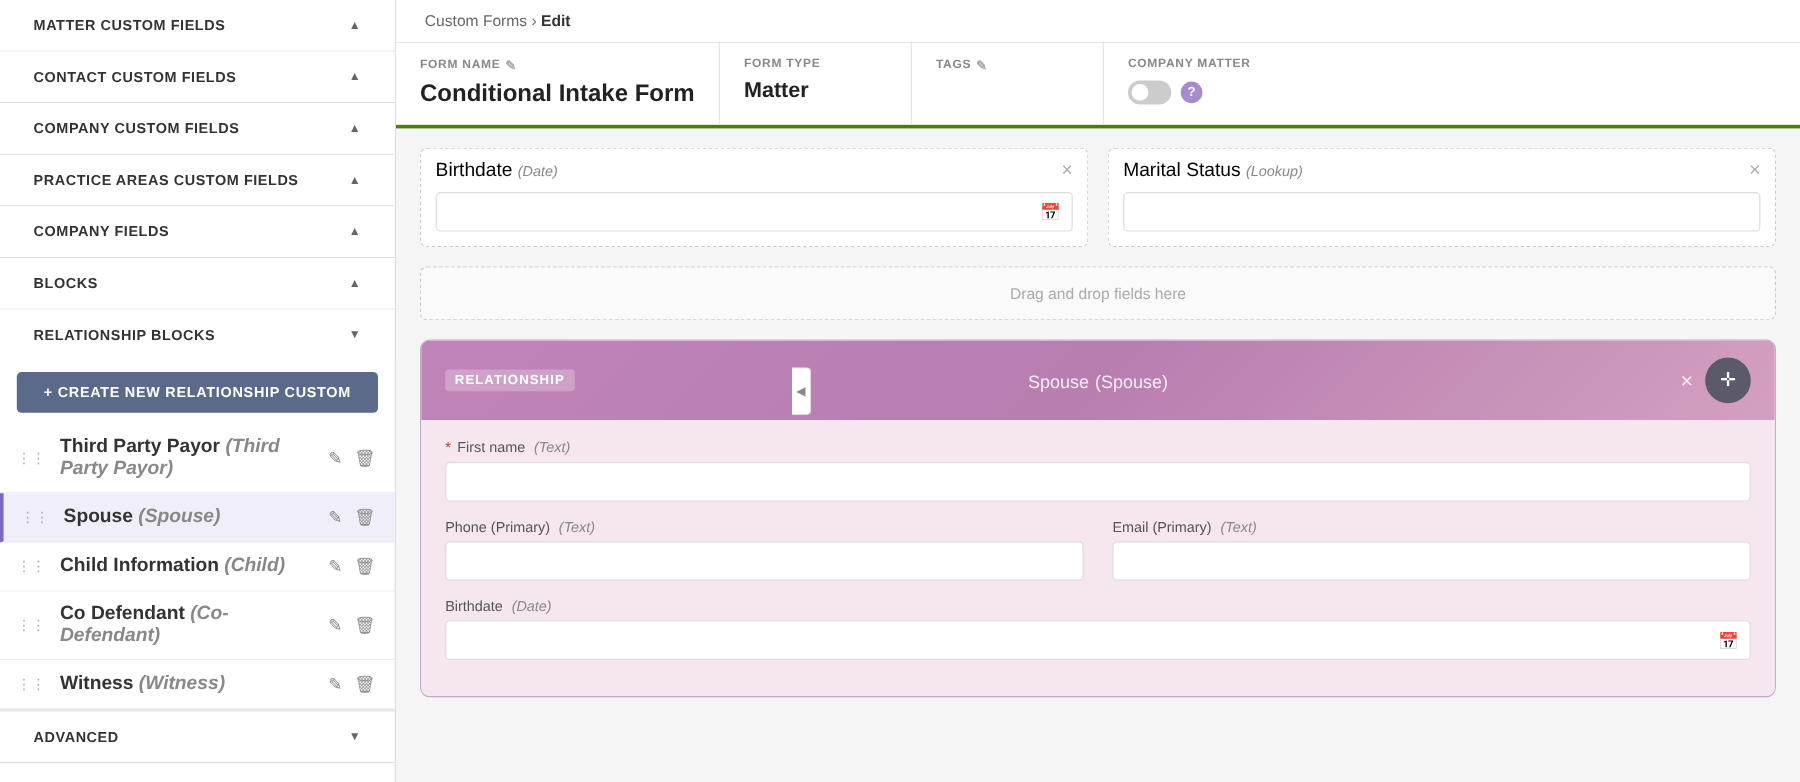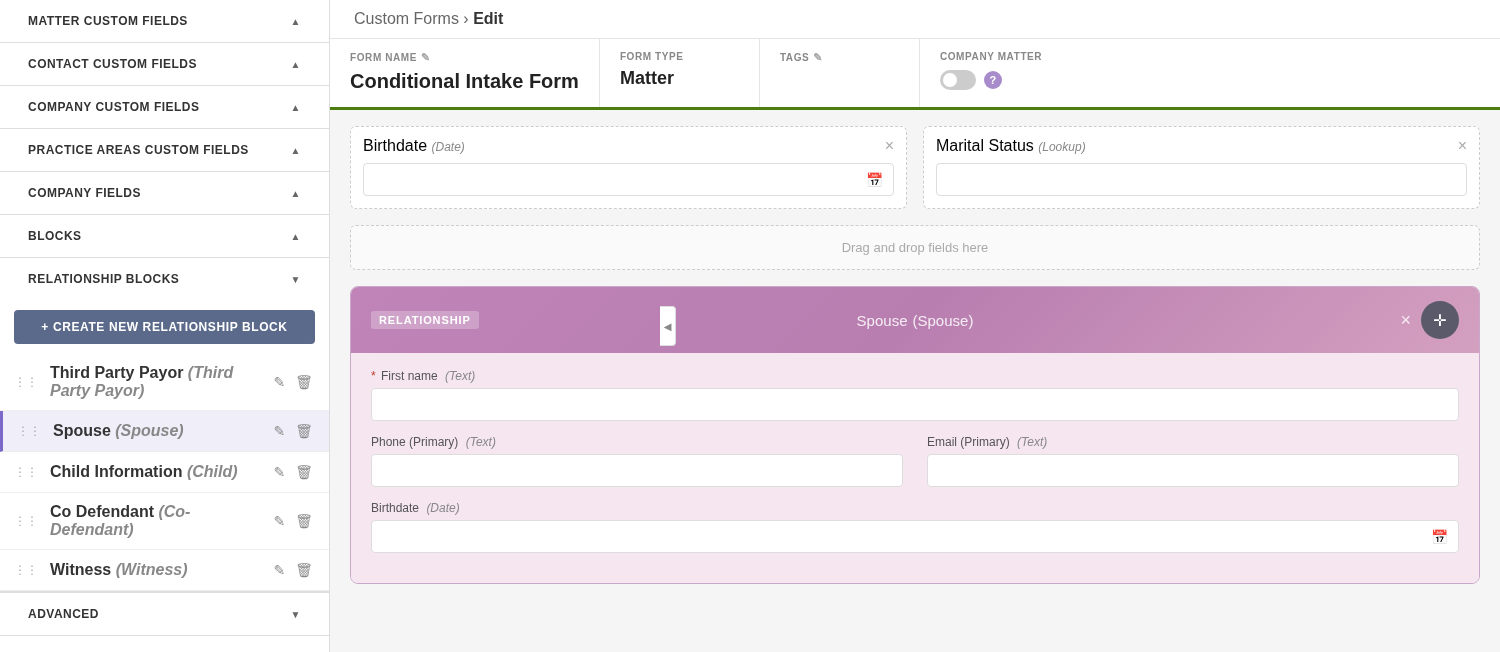--- a/index.html
+++ b/index.html
@@ -91,21 +91,21 @@
       flex: 1;
       overflow-y: auto;
       height: 652px;
       background: #f5f5f5;
       position: relative;
     }
 
     
     .breadcrumb {
       padding: 10px 24px;
-      font-size: 16px;
+      font-size: 13px;
       color: #666;
       background: #fff;
       border-bottom: 1px solid #e5e5e5;
     }
     .breadcrumb a { color: #666; text-decoration: none; }
     .breadcrumb-current { font-weight: 600; color: #333; }
 
     
     .form-header {
       display: flex;
@@ -380,21 +380,21 @@
       <span class="arrow-icon">▲</span>
     </div>
   </div>
 
   <div class="sidebar-section">
     <div class="sidebar-section-header">
       <span>RELATIONSHIP BLOCKS</span>
       <span class="arrow-icon">▼</span>
     </div>
 
-    <button class="rel-create-btn">+ CREATE NEW RELATIONSHIP BLOCK</button>
+    <button class="rel-create-btn">+ CREATE NEW RELATIONSHIP CUSTOM</button>
 
     <div class="rel-item">
       <span class="rel-item-drag">⋮⋮</span>
       <span class="rel-item-label">
         Third Party Payor <span>(Third Party Payor)</span>
       </span>
       <div class="rel-item-actions">
         <button class="rel-item-action">✎</button>
         <button class="rel-item-action">🗑</button>
       </div>

